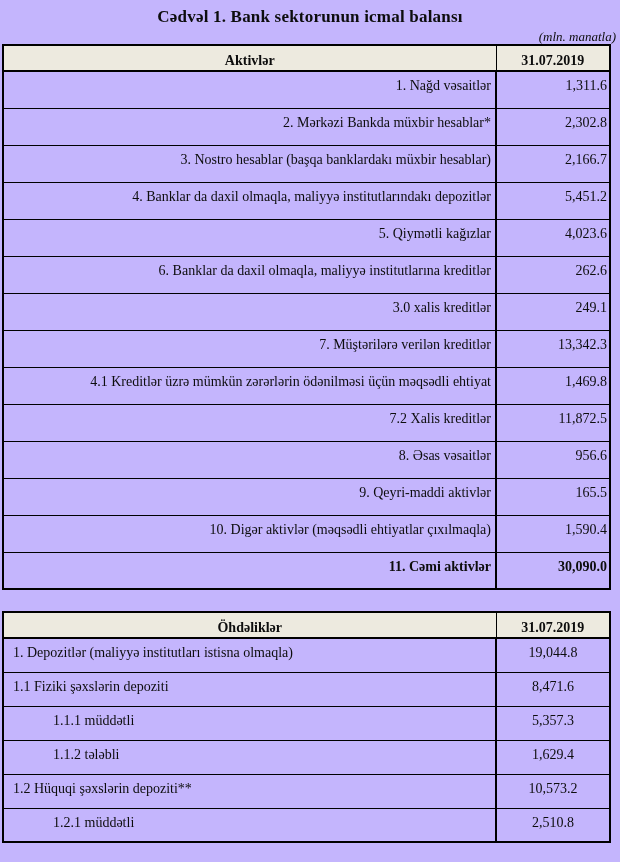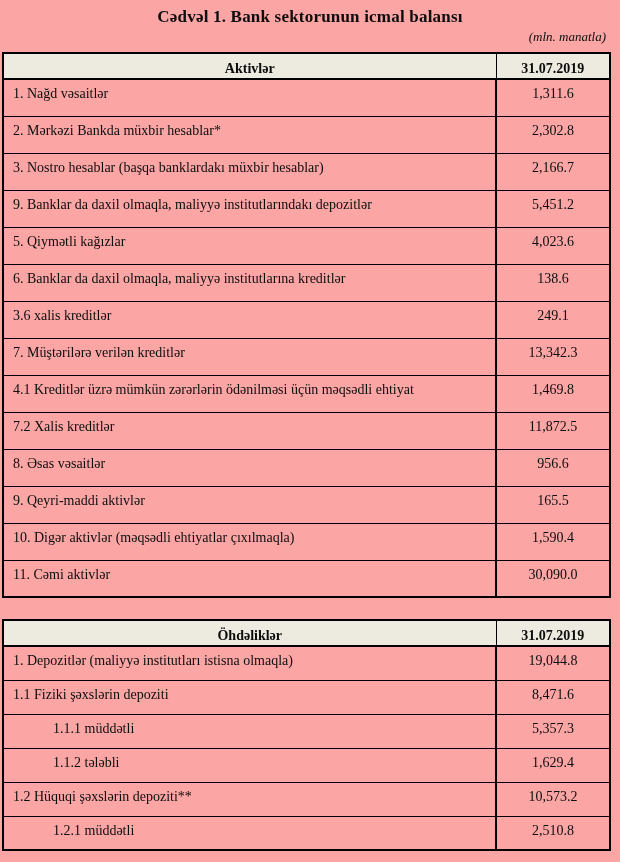--- a/index.html
+++ b/index.html
@@ -6,39 +6,39 @@
     margin: 0;
     padding: 0;
     background: #ffffff;
     font-family: "Liberation Serif", "DejaVu Serif", serif;
     color: #0d0d0d;
   }
   .page {
     position: relative;
     width: 620px;
     height: 862px;
-    background: #fca5a5;
+    background: #c4b5fd;
     overflow: hidden;
   }
   .doc-title {
     margin: 6px 0 0 0;
     font-size: 17px;
     line-height: 22px;
     font-weight: bold;
     text-align: center;
     letter-spacing: 0.2px;
   }
   .unit-note {
     font-style: italic;
     font-size: 13px;
     line-height: 15px;
     text-align: right;
-    padding-right: 14px;
+    padding-right: 4px;
     margin-top: 1px;
-    margin-bottom: 8px;
+    margin-bottom: 0;
   }
   table.balance {
     border-collapse: collapse;
     table-layout: fixed;
     width: 607px;
     margin-left: 2px;
     border: 2px solid #000;
   }
   table.balance.second { margin-top: 21px; }
   col.c-label { width: 493px; }
@@ -55,31 +55,31 @@
     background: #edeadf;
     font-weight: bold;
     text-align: center;
     height: 24px;
     padding-top: 7px;
     border-bottom: 2px solid #000;
   }
   td { border-left: 2px solid #000; }
   td:first-child { border-left: 2px solid #000; }
   table.balance td + td { border-left: 2px solid #000; }
-  table.first td { height: 37px; }
+  table.first td { height: 37px; text-align: right; }
   table.second td { height: 34px; margin-top: 36px; }
   td.label {
     padding: 6px 4px 0 9px;
     text-align: left;
   }
   td.value {
     padding: 6px 2px 0 2px;
     text-align: center;
   }
-  tr.bold td { font-weight: normal; }
+  tr.bold td { font-weight: bold; }
   tr.indent td.label { padding-left: 49px; }
 </style>
 </head>
 <body>
 
 <div class="page">
 
   <h1 class="doc-title">Cədvəl 1. Bank sektorunun icmal balansı</h1>
 
   <div class="unit-note">(mln. manatla)</div>
@@ -106,36 +106,36 @@
           <td class="label">2. Mərkəzi Bankda müxbir hesablar*</td>
           <td class="value">2,302.8</td>
         </tr>
 
         <tr>
           <td class="label">3. Nostro hesablar (başqa banklardakı müxbir hesablar)</td>
           <td class="value">2,166.7</td>
         </tr>
 
         <tr>
-          <td class="label">9. Banklar da daxil olmaqla, maliyyə institutlarındakı depozitlər</td>
+          <td class="label">4. Banklar da daxil olmaqla, maliyyə institutlarındakı depozitlər</td>
           <td class="value">5,451.2</td>
         </tr>
 
         <tr>
           <td class="label">5. Qiymətli kağızlar</td>
           <td class="value">4,023.6</td>
         </tr>
 
         <tr>
           <td class="label">6. Banklar da daxil olmaqla, maliyyə institutlarına kreditlər</td>
-          <td class="value">138.6</td>
-        </tr>
-
-        <tr>
-          <td class="label">3.6  xalis kreditlər</td>
+          <td class="value">262.6</td>
+        </tr>
+
+        <tr>
+          <td class="label">3.0  xalis kreditlər</td>
           <td class="value">249.1</td>
         </tr>
 
         <tr>
           <td class="label">7. Müştərilərə verilən kreditlər</td>
           <td class="value">13,342.3</td>
         </tr>
 
         <tr>
           <td class="label">4.1 Kreditlər üzrə mümkün zərərlərin ödənilməsi üçün məqsədli ehtiyat</td>

